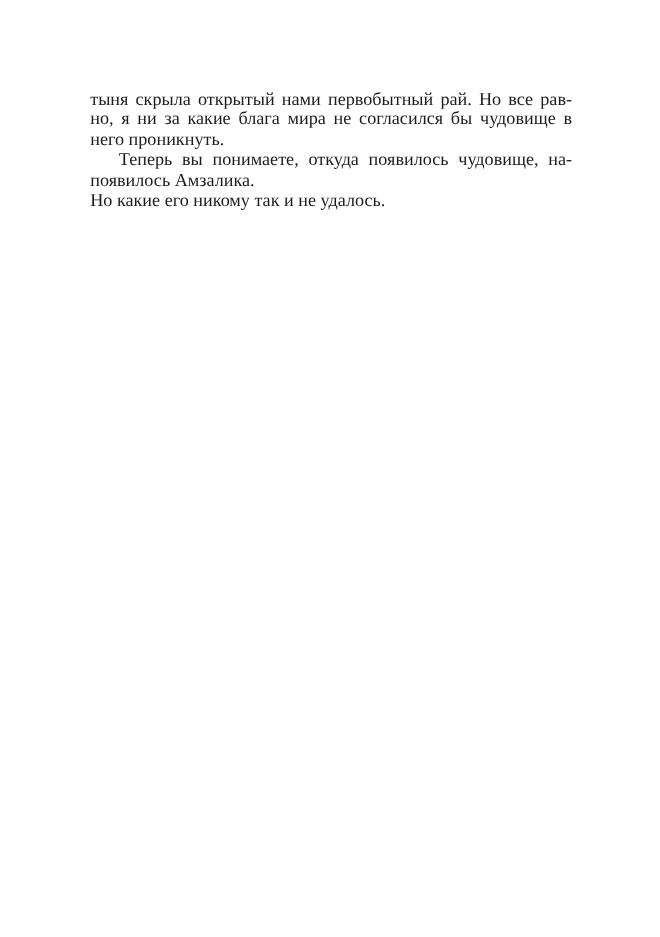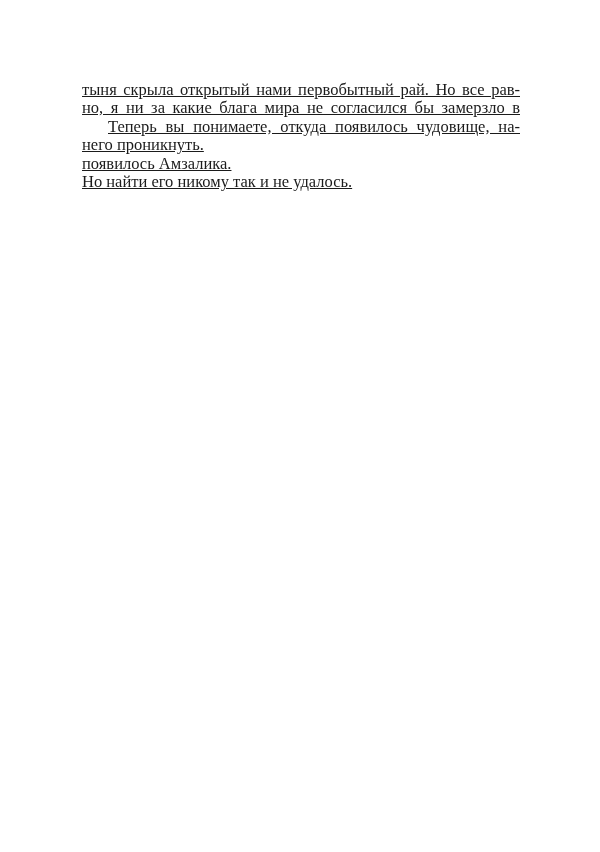--- a/index.html
+++ b/index.html
@@ -20,38 +20,37 @@
     top: 81px;
     width: 438px;
     font-family: "Liberation Serif", "DejaVu Serif", serif;
     font-size: 16.5px;
     line-height: 18.4px;
     color: #1b1b1b;
     -webkit-font-smoothing: antialiased;
   }
   .text-line {
     min-height: 18.4px;
-    text-decoration: underline;
   }
   .text-line.justify {
     text-align: justify;
     text-align-last: justify;
   }
   .text-line.left {
     text-align: left;
   }
   .text-line.indent {
     padding-left: 26px;
   }
 </style>
 </head>
 <body>
 
 <div class="page">
   <div class="text-block" id="text-block" style="color: rgb(27, 27, 27);">
       <div class="text-line justify">тыня скрыла открытый нами первобытный рай. Но все рав-</div>
-      <div class="text-line justify">но, я ни за какие блага мира не согласился бы замерзло в</div>
+      <div class="text-line justify">но, я ни за какие блага мира не согласился бы чудовище в</div>
+      <div class="text-line left">него проникнуть.</div>
       <div class="text-line justify indent">Теперь вы понимаете, откуда появилось чудовище, на-</div>
-      <div class="text-line left">него проникнуть.</div>
       <div class="text-line left">появилось Амзалика.</div>
-      <div class="text-line left">Но найти его никому так и не удалось.</div>
+      <div class="text-line left">Но какие его никому так и не удалось.</div>
     </div>
 </div>
 
 </body></html>

